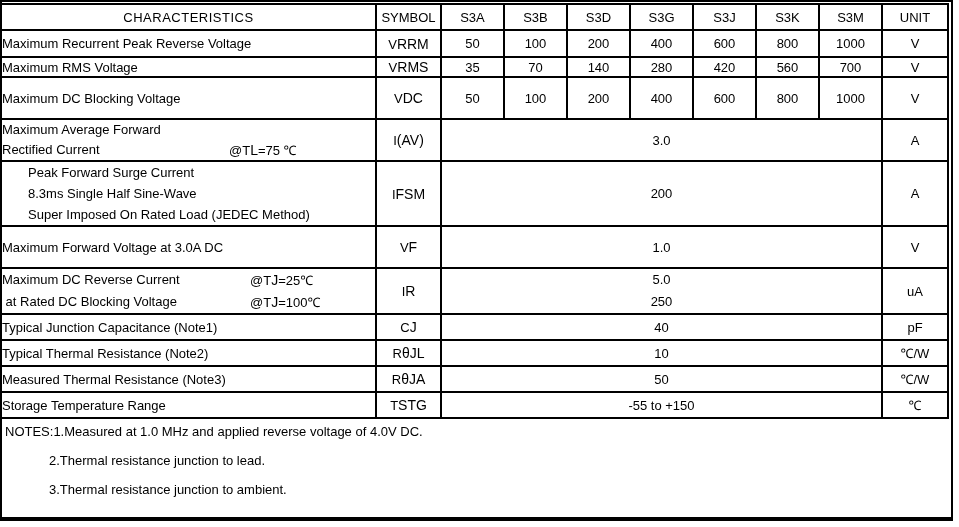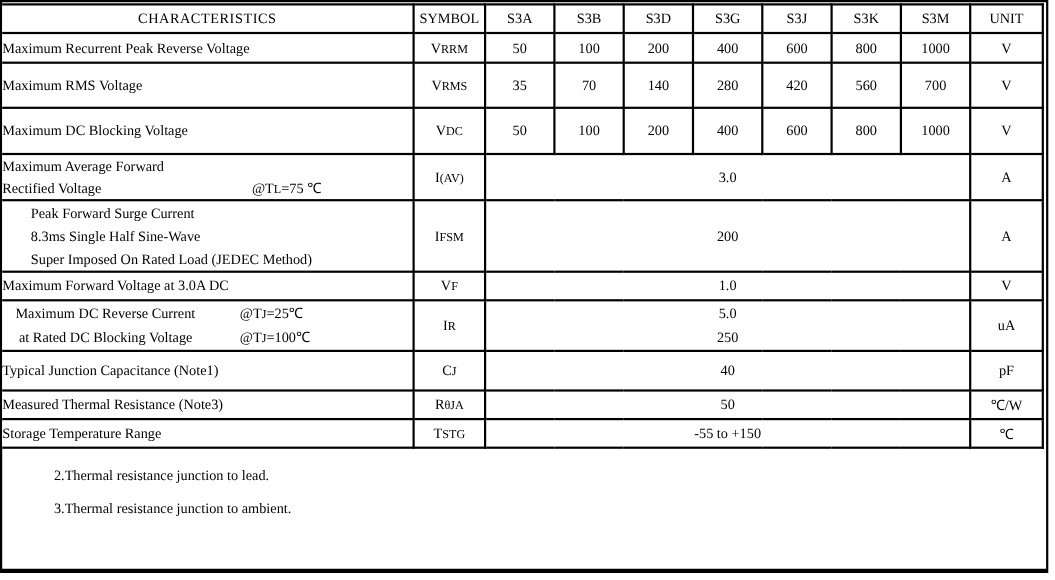--- a/index.html
+++ b/index.html
@@ -1,33 +1,33 @@
 <!DOCTYPE html>
 <html><head>
 <meta charset="utf-8">
 <style>
   html,body{margin:0;padding:0;background:#fff;}
   .screen{position:relative;width:959px;height:527px;background:#ffffff;
-          font-family:Liberation Serif, serif;color:#000;overflow:hidden;}
+          font-family:Liberation Sans, sans-serif;color:#000;overflow:hidden;}
   .page{position:absolute;left:0;top:0;width:953px;height:521px;box-sizing:border-box;
         border:2px solid #000;border-bottom:4px solid #000;}
   table.spec{position:absolute;left:0;top:1px;width:946px;border-collapse:collapse;table-layout:fixed;}
   table.spec td,table.spec th{border:2px solid #000;padding:0;font-weight:normal;
         font-size:13px;line-height:normal;box-sizing:border-box;background:#fff;}
   table.spec td:first-child,table.spec th:first-child{border-left:none;}
   th.char-head{font-size:21px;text-align:center;letter-spacing:0.5px;}
   th{text-align:center;}
   td.char{text-align:left;padding-left:4px;padding-right:2px;}
   td.sym,td.val,td.unit{text-align:center;}
-  .sub{font-size:11px;margin-top:40px;}
+  .sub{font-size:14px;margin-top:40px;}
   .line{position:relative;line-height:20px;white-space:pre;}
   .r5 .line{line-height:21px;margin-left:26px;}
-  .r7 .line{line-height:22px;padding-left:12px;}
+  .r7 .line{line-height:22px;}
   .cond{position:absolute;left:227px;top:0;white-space:pre;}
-  .r7 .cond{left:216px;}
+  .r7 .cond{left:248px;}
   .stack{line-height:22px;text-align:center;}
   .notes{position:absolute;left:3px;top:422px;font-size:13px;}
   .note{margin-bottom:14px;white-space:pre;}
   .note.indent{padding-left:44px;}
 </style>
 </head>
 <body>
 
 <div class="screen">
   <div class="page">
@@ -66,21 +66,21 @@
         <td class="val">50</td>
         <td class="val">100</td>
         <td class="val">200</td>
         <td class="val">400</td>
         <td class="val">600</td>
         <td class="val">800</td>
         <td class="val">1000</td>
         <td class="unit">V</td>
       </tr>
 
-      <tr style="height:41px">
+      <tr style="height:20px">
         <td class="char">Maximum RMS Voltage</td>
         <td class="sym"><span>V</span><span class="sub">RMS</span></td>
         <td class="val">35</td>
         <td class="val">70</td>
         <td class="val">140</td>
         <td class="val">280</td>
         <td class="val">420</td>
         <td class="val">560</td>
         <td class="val">700</td>
         <td class="unit">V</td>
@@ -95,82 +95,89 @@
         <td class="val">400</td>
         <td class="val">600</td>
         <td class="val">800</td>
         <td class="val">1000</td>
         <td class="unit">V</td>
       </tr>
 
       <tr class="r4" style="height:40px">
         <td class="char">
           <div class="line">Maximum Average Forward</div>
-          <div class="line"><span>Rectified Voltage</span><span class="cond"><span>@T</span><span class="sub">L</span><span>=75 ℃</span></span></div>
+          <div class="line"><span>Rectified Current</span><span class="cond"><span>@T</span><span class="sub">L</span><span>=75 ℃</span></span></div>
         </td>
         <td class="sym"><span>I</span><span class="sub">(AV)</span></td>
         <td class="val" colspan="7">3.0</td>
         <td class="unit">A</td>
       </tr>
 
       <tr class="r5" style="height:65px">
         <td class="char">
           <div class="line">Peak Forward Surge Current</div>
           <div class="line">8.3ms Single Half Sine-Wave</div>
           <div class="line">Super Imposed On Rated Load (JEDEC Method)</div>
         </td>
         <td class="sym"><span>I</span><span class="sub">FSM</span></td>
         <td class="val" colspan="7">200</td>
         <td class="unit">A</td>
       </tr>
 
-      <tr style="height:26px">
+      <tr style="height:42px">
         <td class="char">Maximum Forward Voltage at 3.0A DC</td>
         <td class="sym"><span>V</span><span class="sub">F</span></td>
         <td class="val" colspan="7">1.0</td>
         <td class="unit">V</td>
       </tr>
 
       <tr class="r7" style="height:46px">
         <td class="char">
           <div class="line"><span>Maximum DC Reverse Current</span><span class="cond"><span>@T</span><span class="sub">J</span><span>=25℃</span></span></div>
           <div class="line"><span> at Rated DC Blocking Voltage</span><span class="cond"><span>@T</span><span class="sub">J</span><span>=100℃</span></span></div>
         </td>
         <td class="sym"><span>I</span><span class="sub">R</span></td>
         <td class="val" colspan="7">
           <div class="stack">5.0</div>
           <div class="stack">250</div>
         </td>
         <td class="unit">uA</td>
       </tr>
 
-      <tr style="height:36px">
+      <tr style="height:26px">
         <td class="char">Typical Junction  Capacitance (Note1)</td>
         <td class="sym"><span>C</span><span class="sub">J</span></td>
         <td class="val" colspan="7">40</td>
         <td class="unit">pF</td>
       </tr>
 
+      <tr style="height:26px">
+        <td class="char">Typical Thermal Resistance (Note2)</td>
+        <td class="sym"><span>R</span><span class="sub">θJL</span></td>
+        <td class="val" colspan="7">10</td>
+        <td class="unit">℃/W</td>
+      </tr>
 
       <tr style="height:26px">
         <td class="char">Measured Thermal Resistance (Note3)</td>
         <td class="sym"><span>R</span><span class="sub">θJA</span></td>
         <td class="val" colspan="7">50</td>
         <td class="unit">℃/W</td>
       </tr>
 
 
       <tr style="height:26px">
         <td class="char">Storage Temperature Range</td>
         <td class="sym"><span>T</span><span class="sub">STG</span></td>
         <td class="val" colspan="7">-55 to +150</td>
         <td class="unit">℃</td>
       </tr>
     </tbody>
       </table>
 
     <div class="notes">
+      <div class="note">NOTES:1.Measured at 1.0 MHz and applied reverse voltage of 4.0V DC.</div>
       <div class="note indent">2.Thermal resistance junction to lead.</div>
       <div class="note indent">3.Thermal resistance junction to ambient.</div>
     </div>
 
   </div>
 </div>
 
 </body></html>

